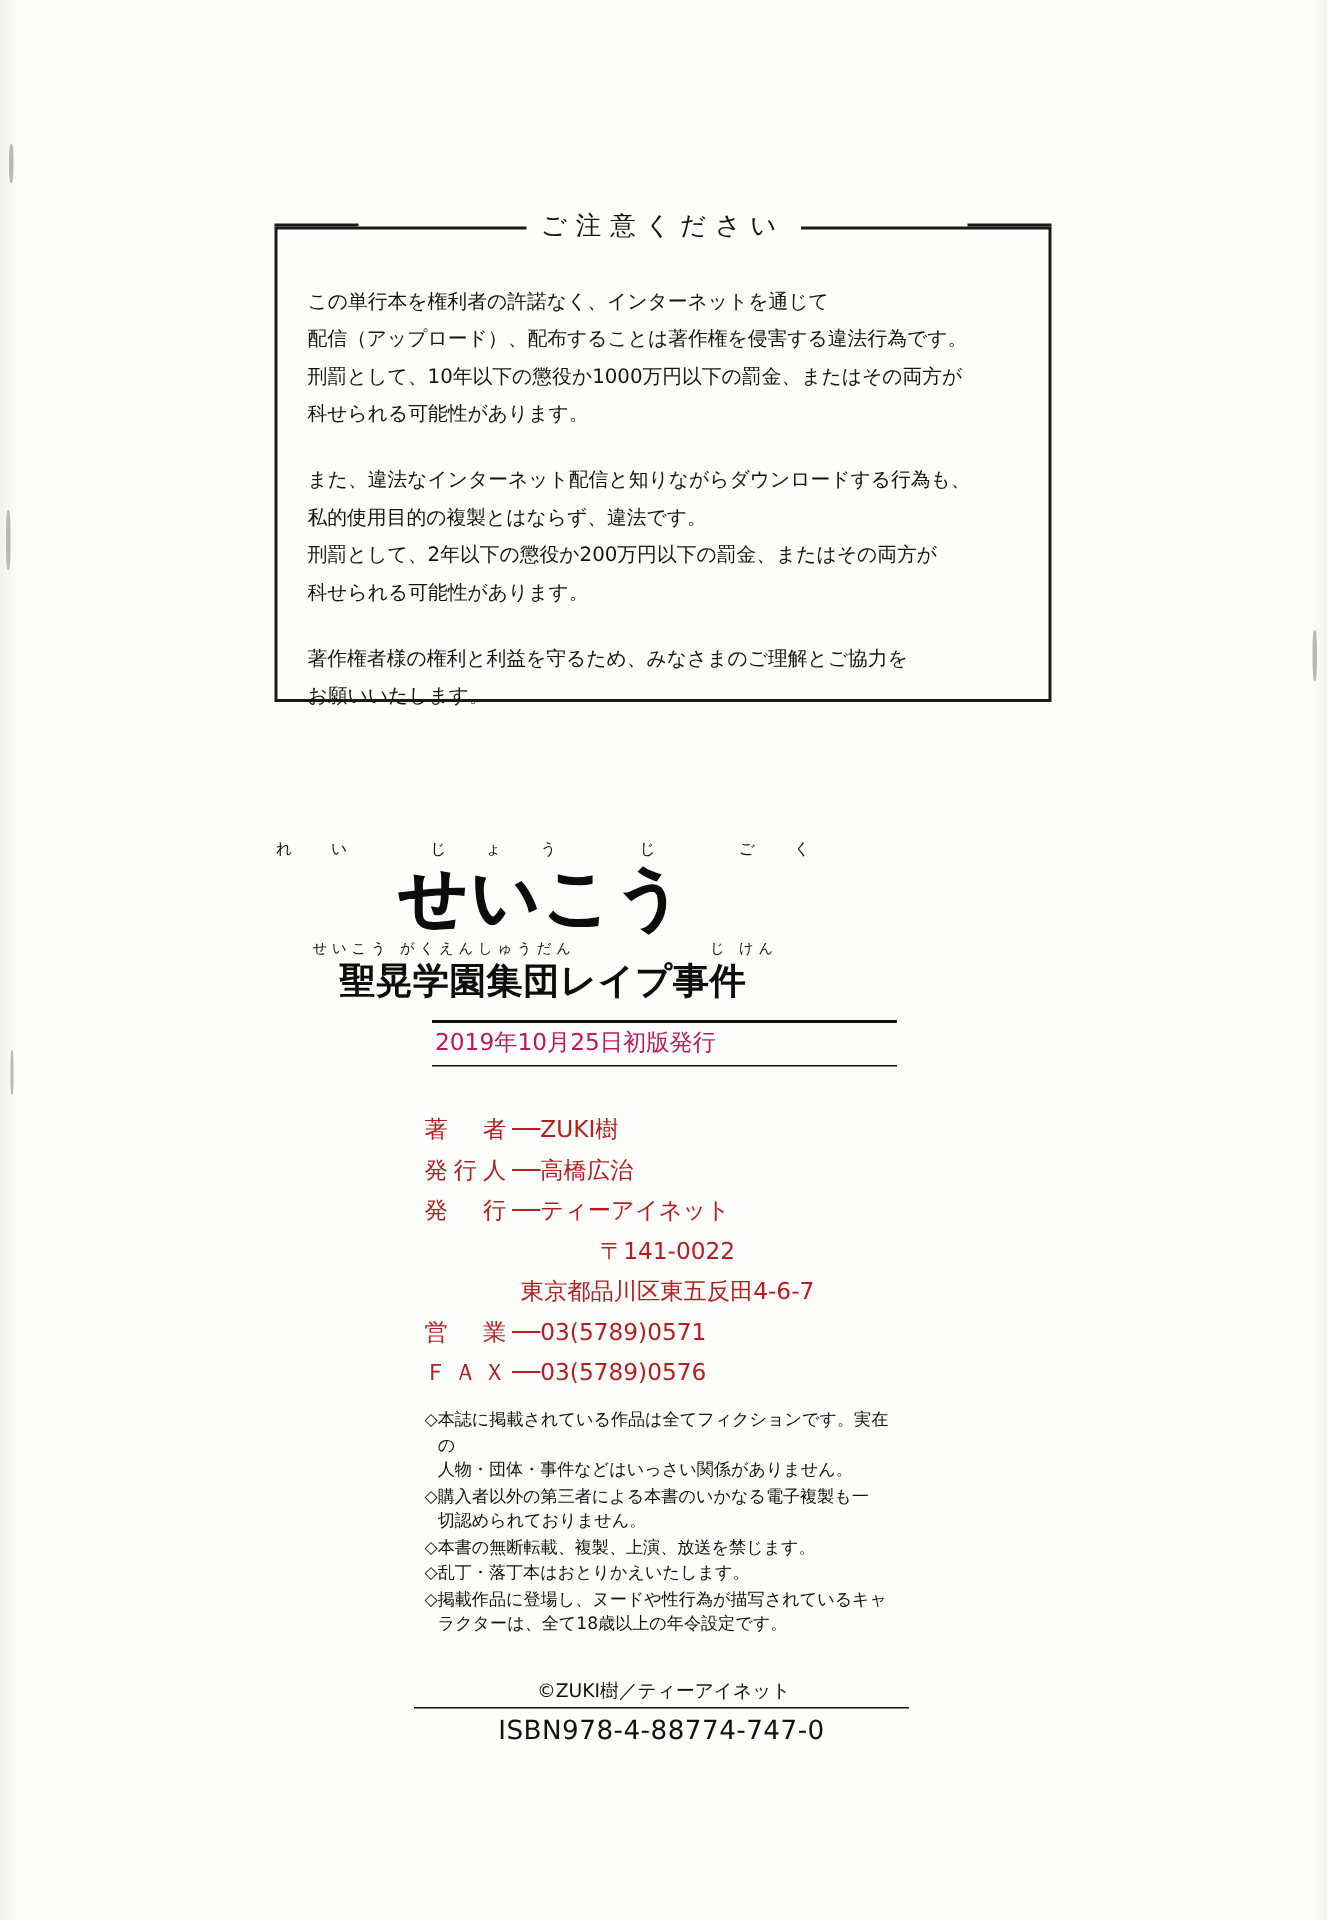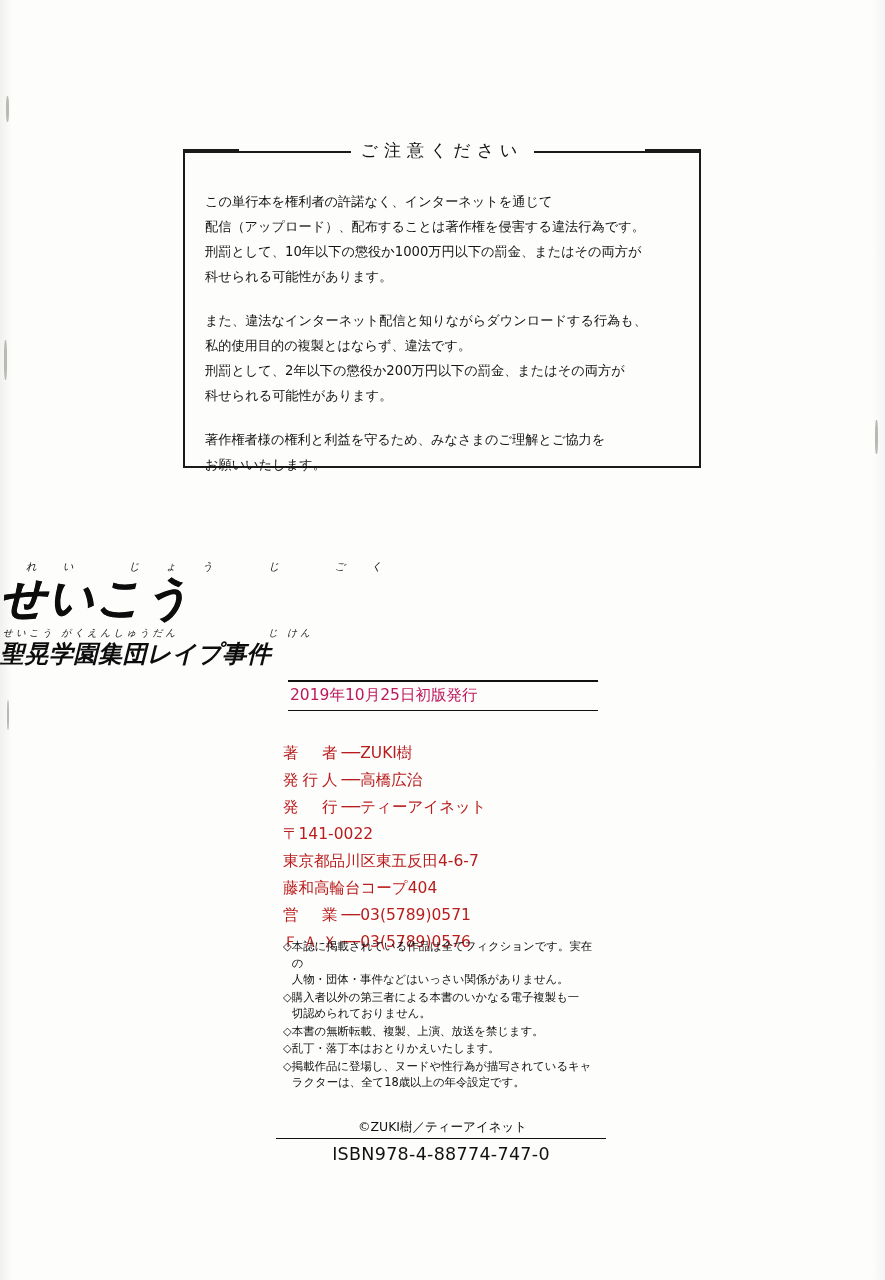--- a/index.html
+++ b/index.html
@@ -75,22 +75,21 @@
     margin: 0 0 19px 0;
   }
   .notice-body p:last-child { margin-bottom: 16px; }
 
   
   .title-block {
     position: absolute;
     left: 0;
     top: 560px;
     width: 724px;
-    text-align: left;
-    font-style: italic;
+    text-align: center;
   }
   .ruby-row {
     font-family: "DejaVu Sans", sans-serif;
     font-size: 10px;
     letter-spacing: 1px;
     color: #111;
     line-height: 12px;
   }
   .ruby-row.main {
     letter-spacing: 26px;
@@ -150,20 +149,21 @@
     color: #b91c1c;
   }
   .colophon .row {
     white-space: nowrap;
   }
   .colophon .lbl {
     display: inline-block;
     letter-spacing: 4px;
   }
   .colophon .centered {
+    text-align: center;
     padding-right: 6px;
   }
 
   
   .fineprint {
     position: absolute;
     left: 283px;
     top: 938px;
     width: 318px;
     font-family: "DejaVu Sans", sans-serif;
@@ -262,21 +262,20 @@
       <span class="lbl">著　者</span><span>──</span><span>ZUKI樹</span>
     </div>
     <div class="row">
       <span class="lbl">発行人</span><span>──</span><span>高橋広治</span>
     </div>
     <div class="row">
       <span class="lbl">発　行</span><span>──</span><span>ティーアイネット</span>
     </div>
     <div class="row centered">〒141-0022</div>
     <div class="row centered">東京都品川区東五反田4-6-7</div>
-    <div class="row centered">藤和高輪台コープ404</div>
     <div class="row">
       <span class="lbl">営　業</span><span>──</span><span>03(5789)0571</span>
     </div>
     <div class="row">
       <span class="lbl">ＦＡＸ</span><span>──</span><span>03(5789)0576</span>
     </div>
   </div>
 
   <div class="fineprint">
     <div class="item">

